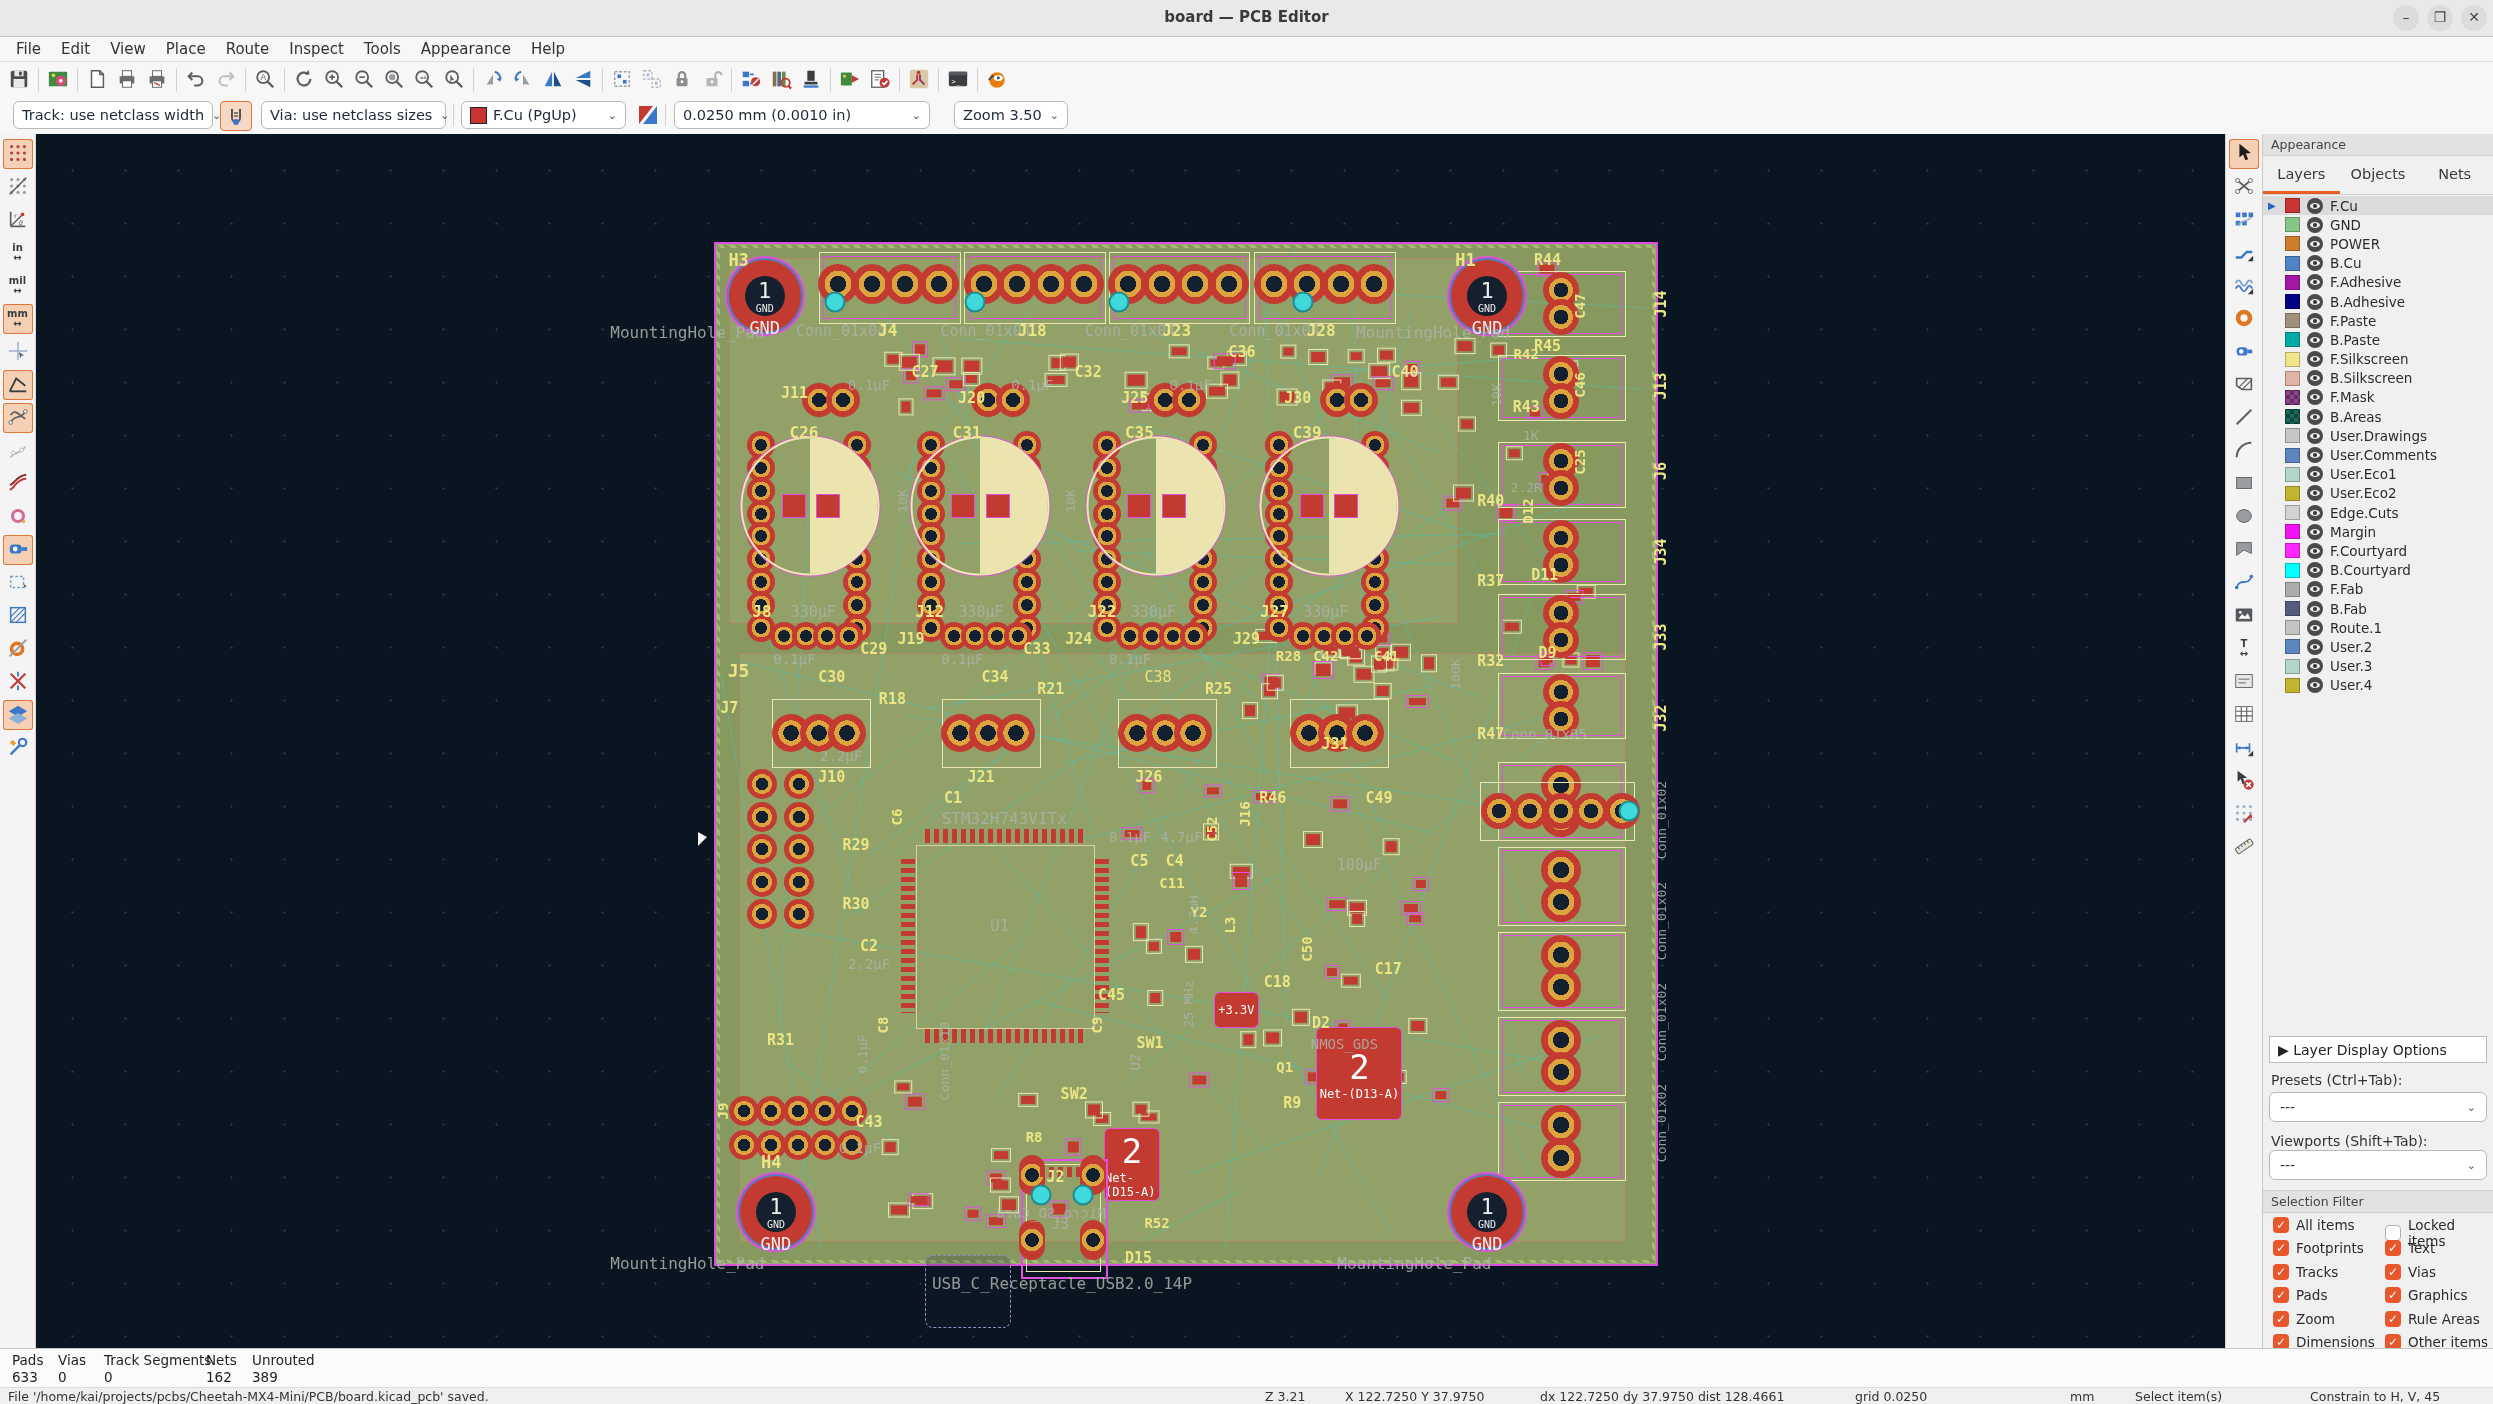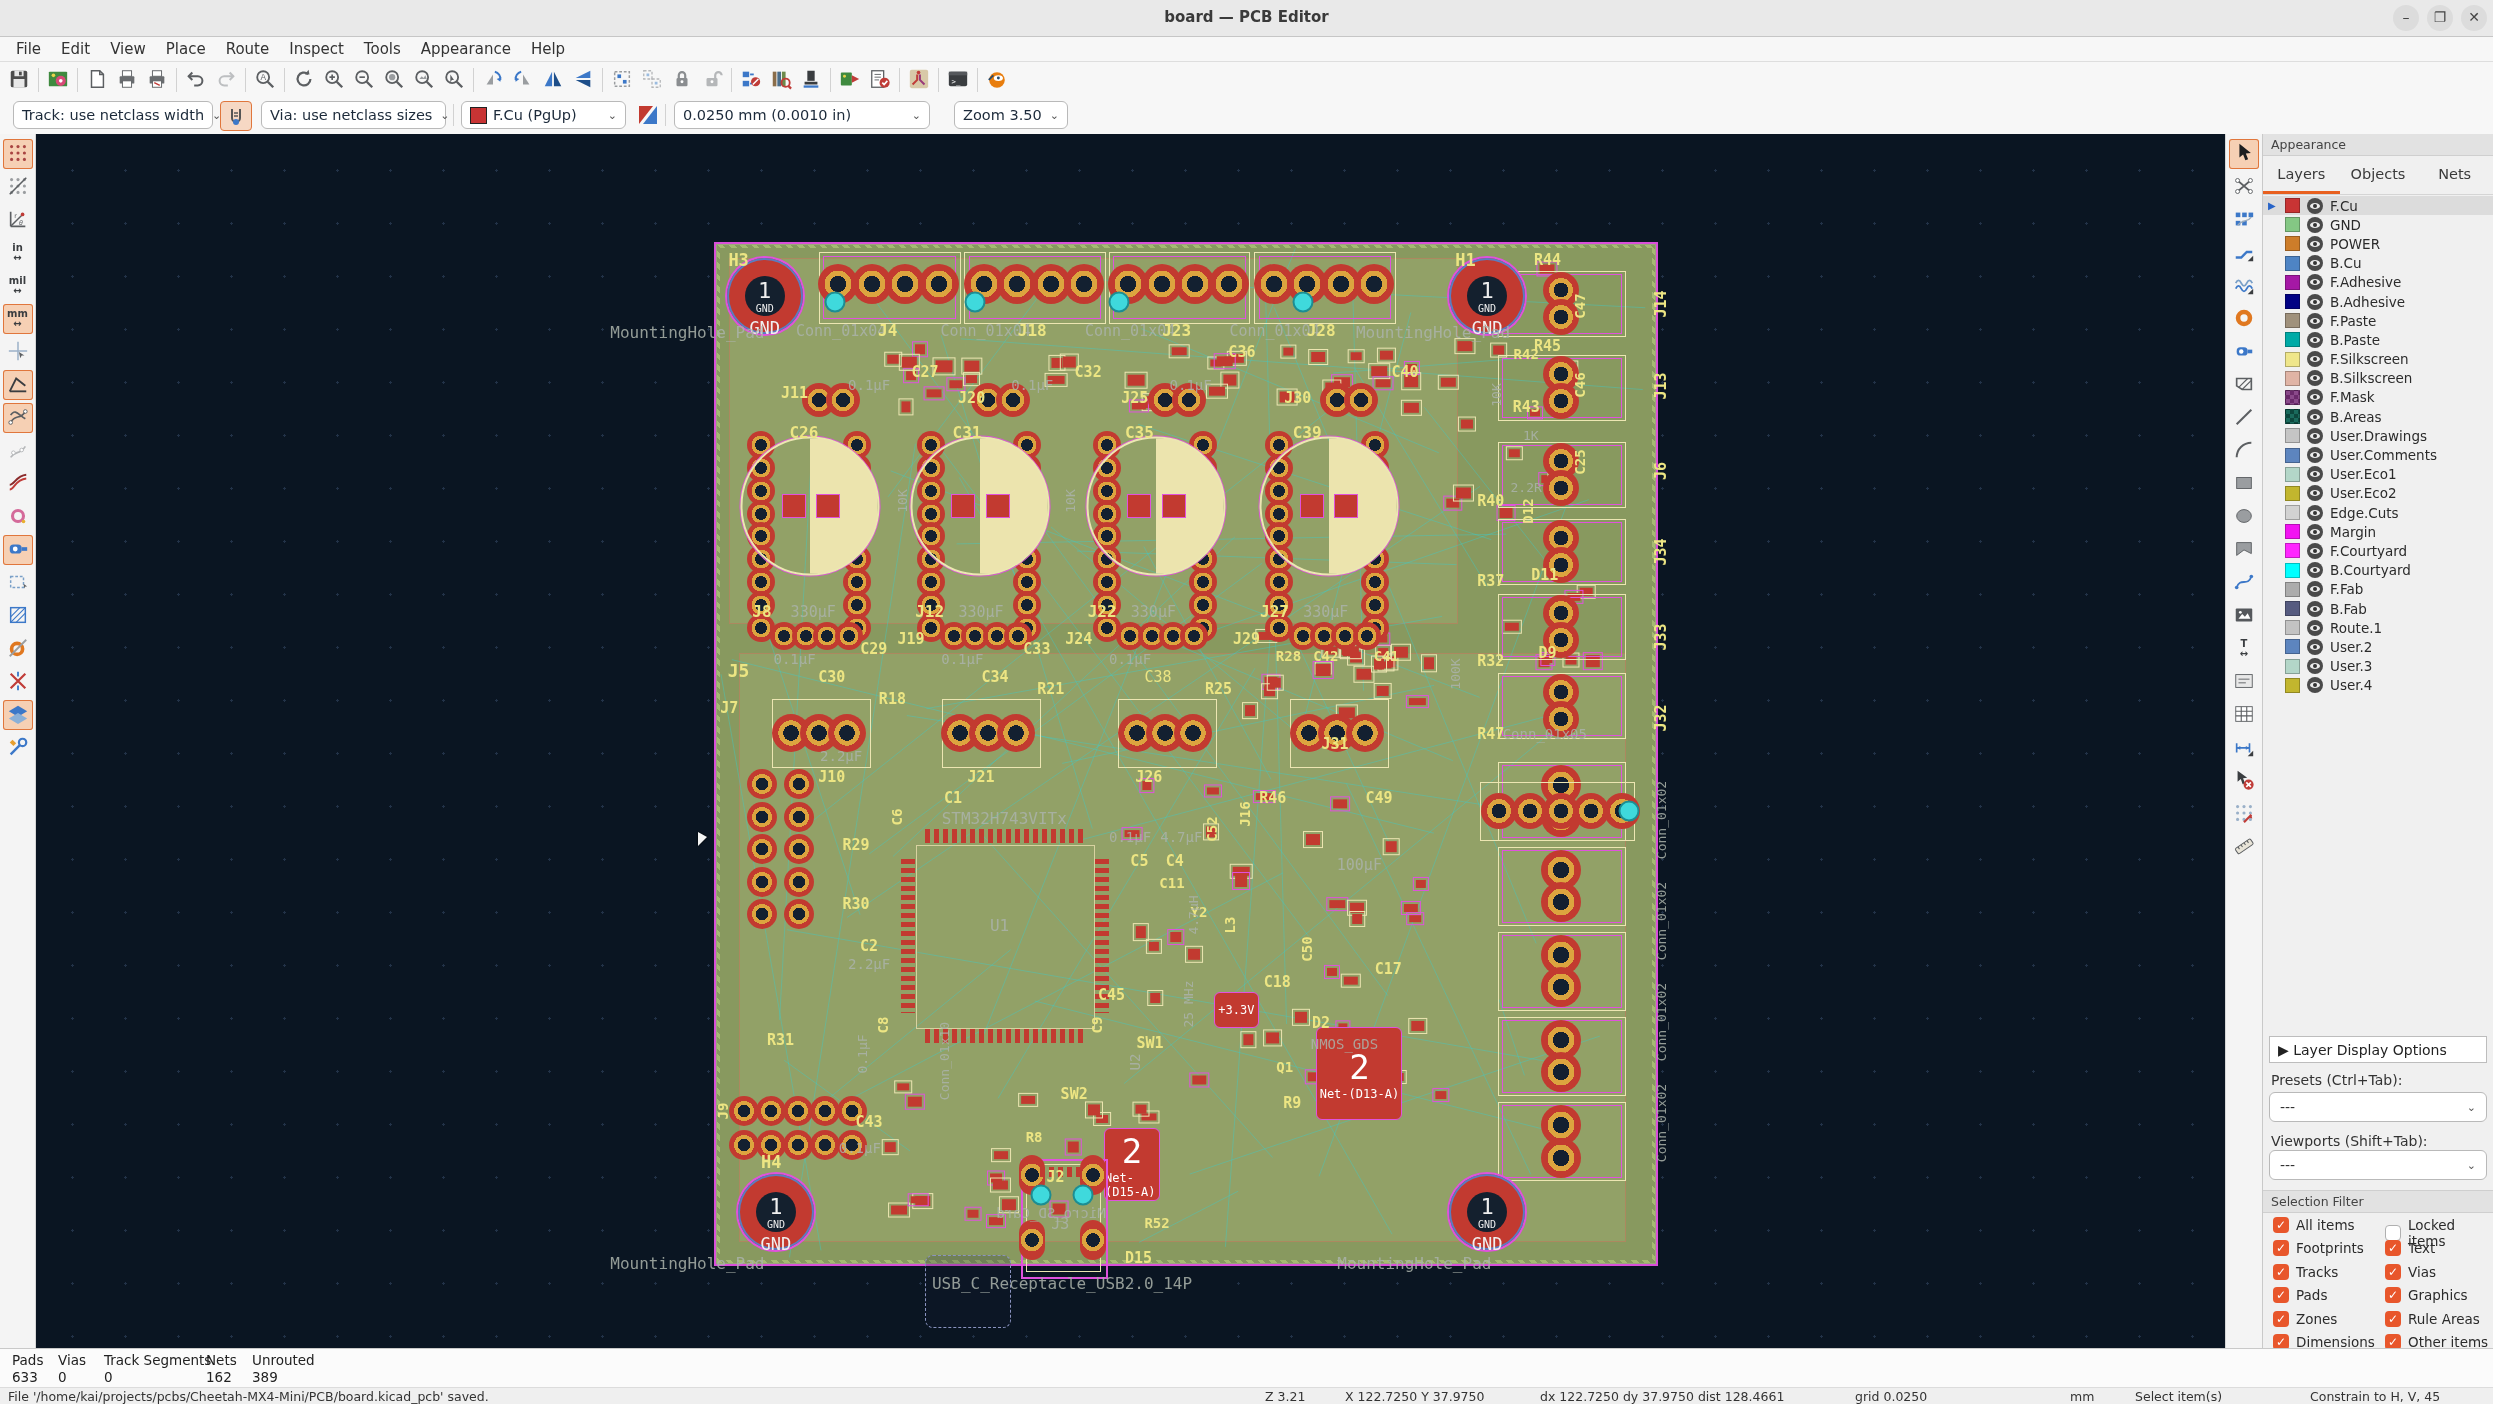--- a/index.html
+++ b/index.html
@@ -1459,21 +1459,21 @@
     <div class="sfitem" style="left: 10px; top: 1153.2px;">
       <span class="cb on">✓</span>
       <span>Pads</span>
     </div>
     <div class="sfitem" style="left: 122px; top: 1153.2px;">
       <span class="cb on">✓</span>
       <span>Graphics</span>
     </div>
     <div class="sfitem" style="left: 10px; top: 1176.6px;">
       <span class="cb on">✓</span>
-      <span>Zones</span>
+      <span>Zoom</span>
     </div>
     <div class="sfitem" style="left: 122px; top: 1176.6px;">
       <span class="cb on">✓</span>
       <span>Rule Areas</span>
     </div>
     <div class="sfitem" style="left: 10px; top: 1200px;">
       <span class="cb on">✓</span>
       <span>Dimensions</span>
     </div>
     <div class="sfitem" style="left: 122px; top: 1200px;">

